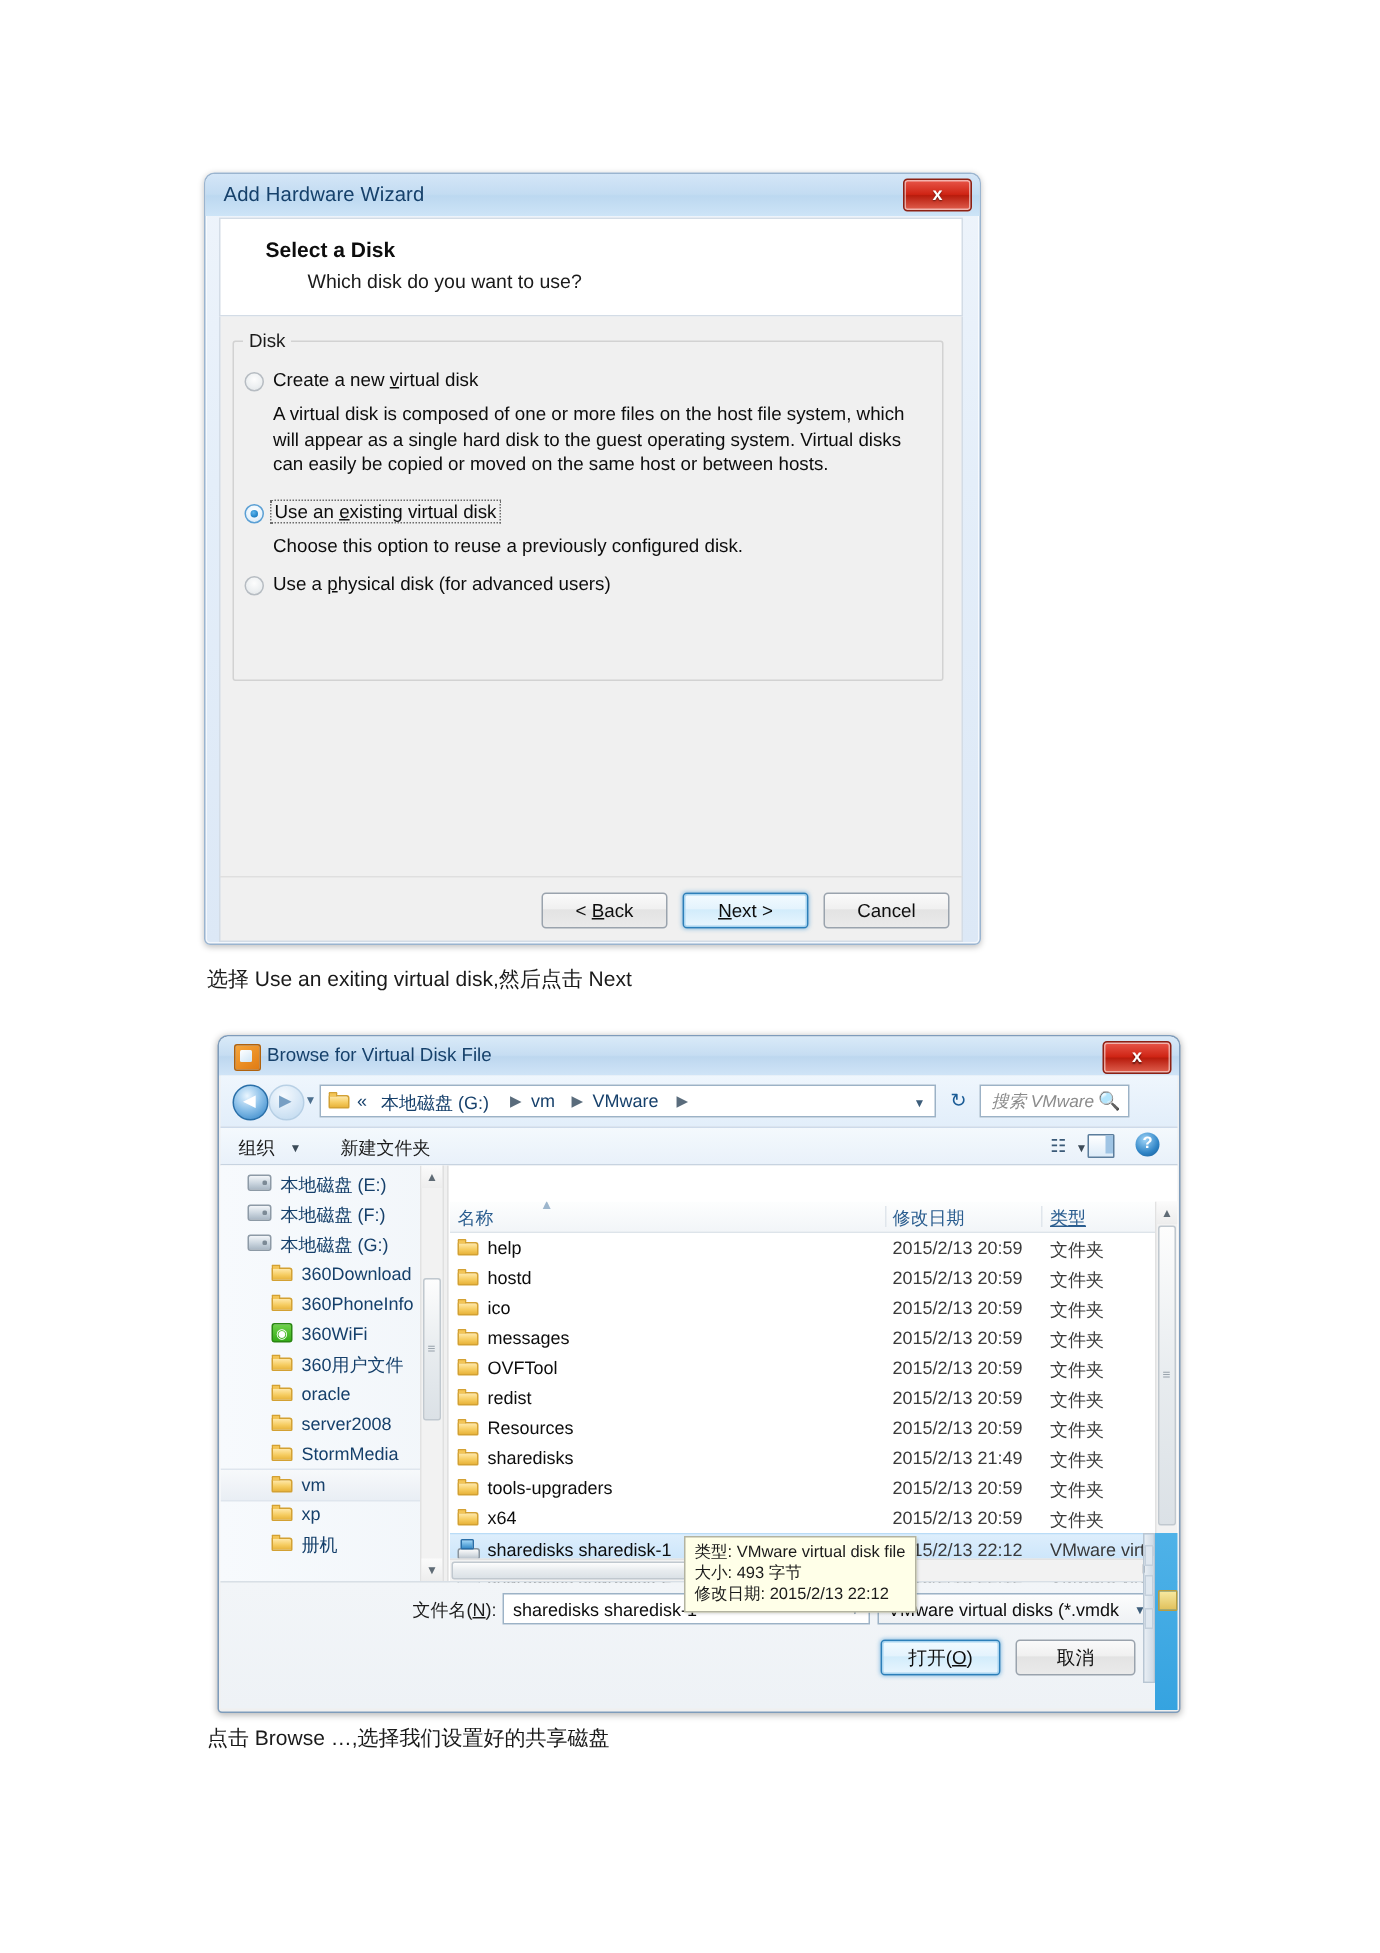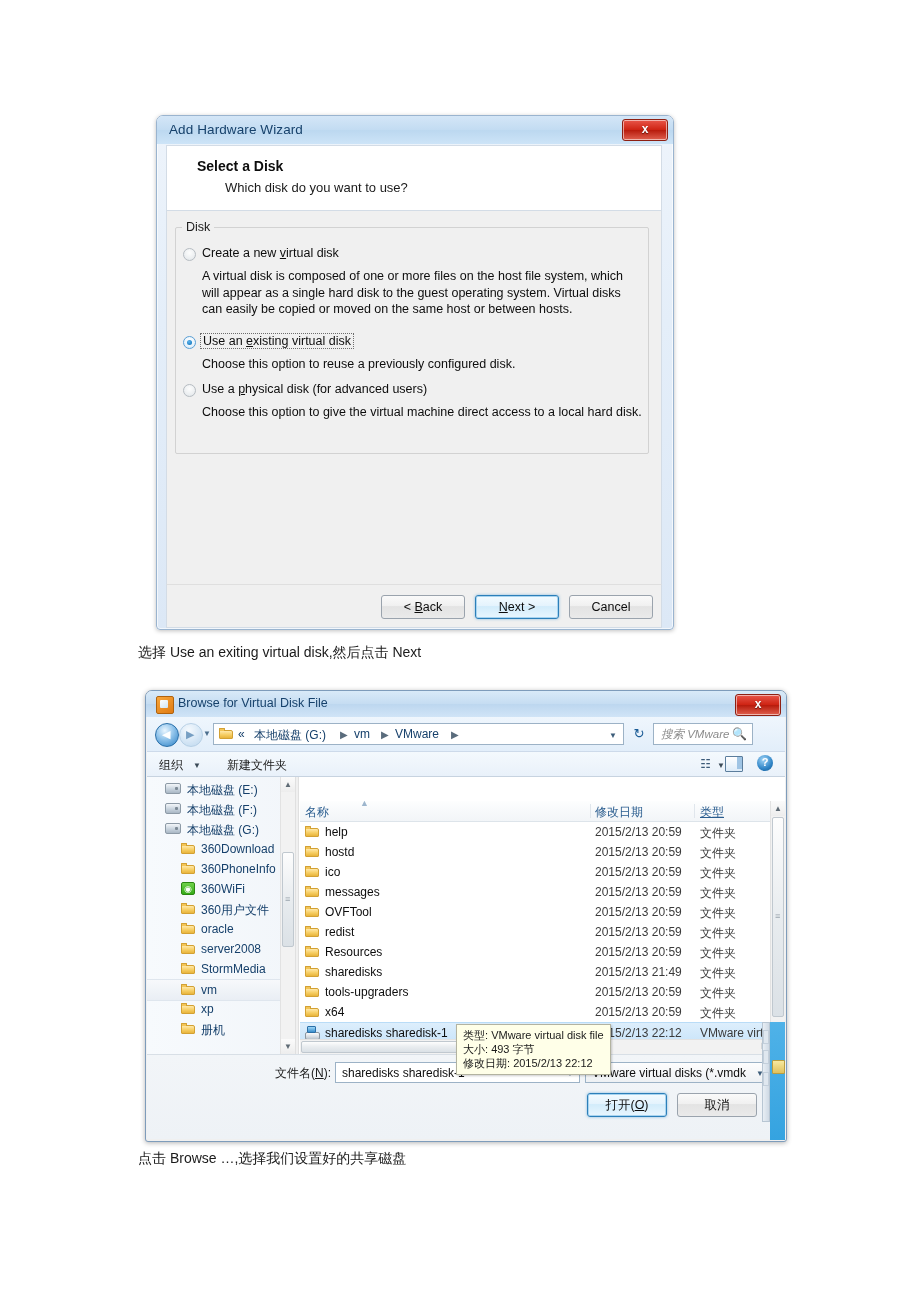--- a/index.html
+++ b/index.html
@@ -9,21 +9,21 @@
     position:relative;overflow:hidden;
     -webkit-font-smoothing:antialiased;
   }
   .page{position:absolute;left:0;top:0;width:920px;height:1302px;}
 
   
   .win{position:absolute;border-radius:7px;}
 
   
   #wiz{
-    left:156px;top:115px;width:516px;height:513px;
+    left:136px;top:115px;width:516px;height:513px;
     background:linear-gradient(180deg,#eef4fb 0%,#e4eef9 40%,#dce8f6 100%);
     border:1px solid #9ab4cf;
     border-radius:7px 7px 4px 4px;
     box-shadow:0 0 0 1px rgba(255,255,255,.65) inset,0 1px 4px rgba(0,0,0,.25);
   }
   #wiz .titlebar{
     height:28px;position:relative;
     background:linear-gradient(180deg,#d4e6f7 0%,#c3dcf2 48%,#bcd8f0 52%,#cde4f7 100%);
     border-radius:6px 6px 0 0;
   }
@@ -285,21 +285,20 @@
         <div class="radio-row" style="top:107px;">
           <div class="radio on"></div>
           <div class="radio-label focused"><span>Use an </span><span class="u">e</span><span>xisting virtual disk</span></div>
         </div>
         <div class="desc" style="top:128px;">Choose this option to reuse a previously configured disk.</div>
 
         <div class="radio-row" style="top:155px;">
           <div class="radio"></div>
           <div class="radio-label"><span>Use a </span><span class="u">p</span><span>hysical disk (for advanced users)</span></div>
         </div>
-        <div class="desc" style="top:176px;">Choose this option to give the virtual machine direct access to a local hard disk.</div>
       </div>
     </div>
 
     <div class="footer">
       <div class="btn" style="left:214px;top:10px;width:84px;"><span>&lt; </span><span class="u">B</span><span>ack</span></div>
       <div class="btn default" style="left:308px;top:10px;width:84px;"><span></span><span class="u">N</span><span>ext &gt;</span></div>
       <div class="btn" style="left:402px;top:10px;width:84px;">Cancel</div>
     </div>
   </div>
 

